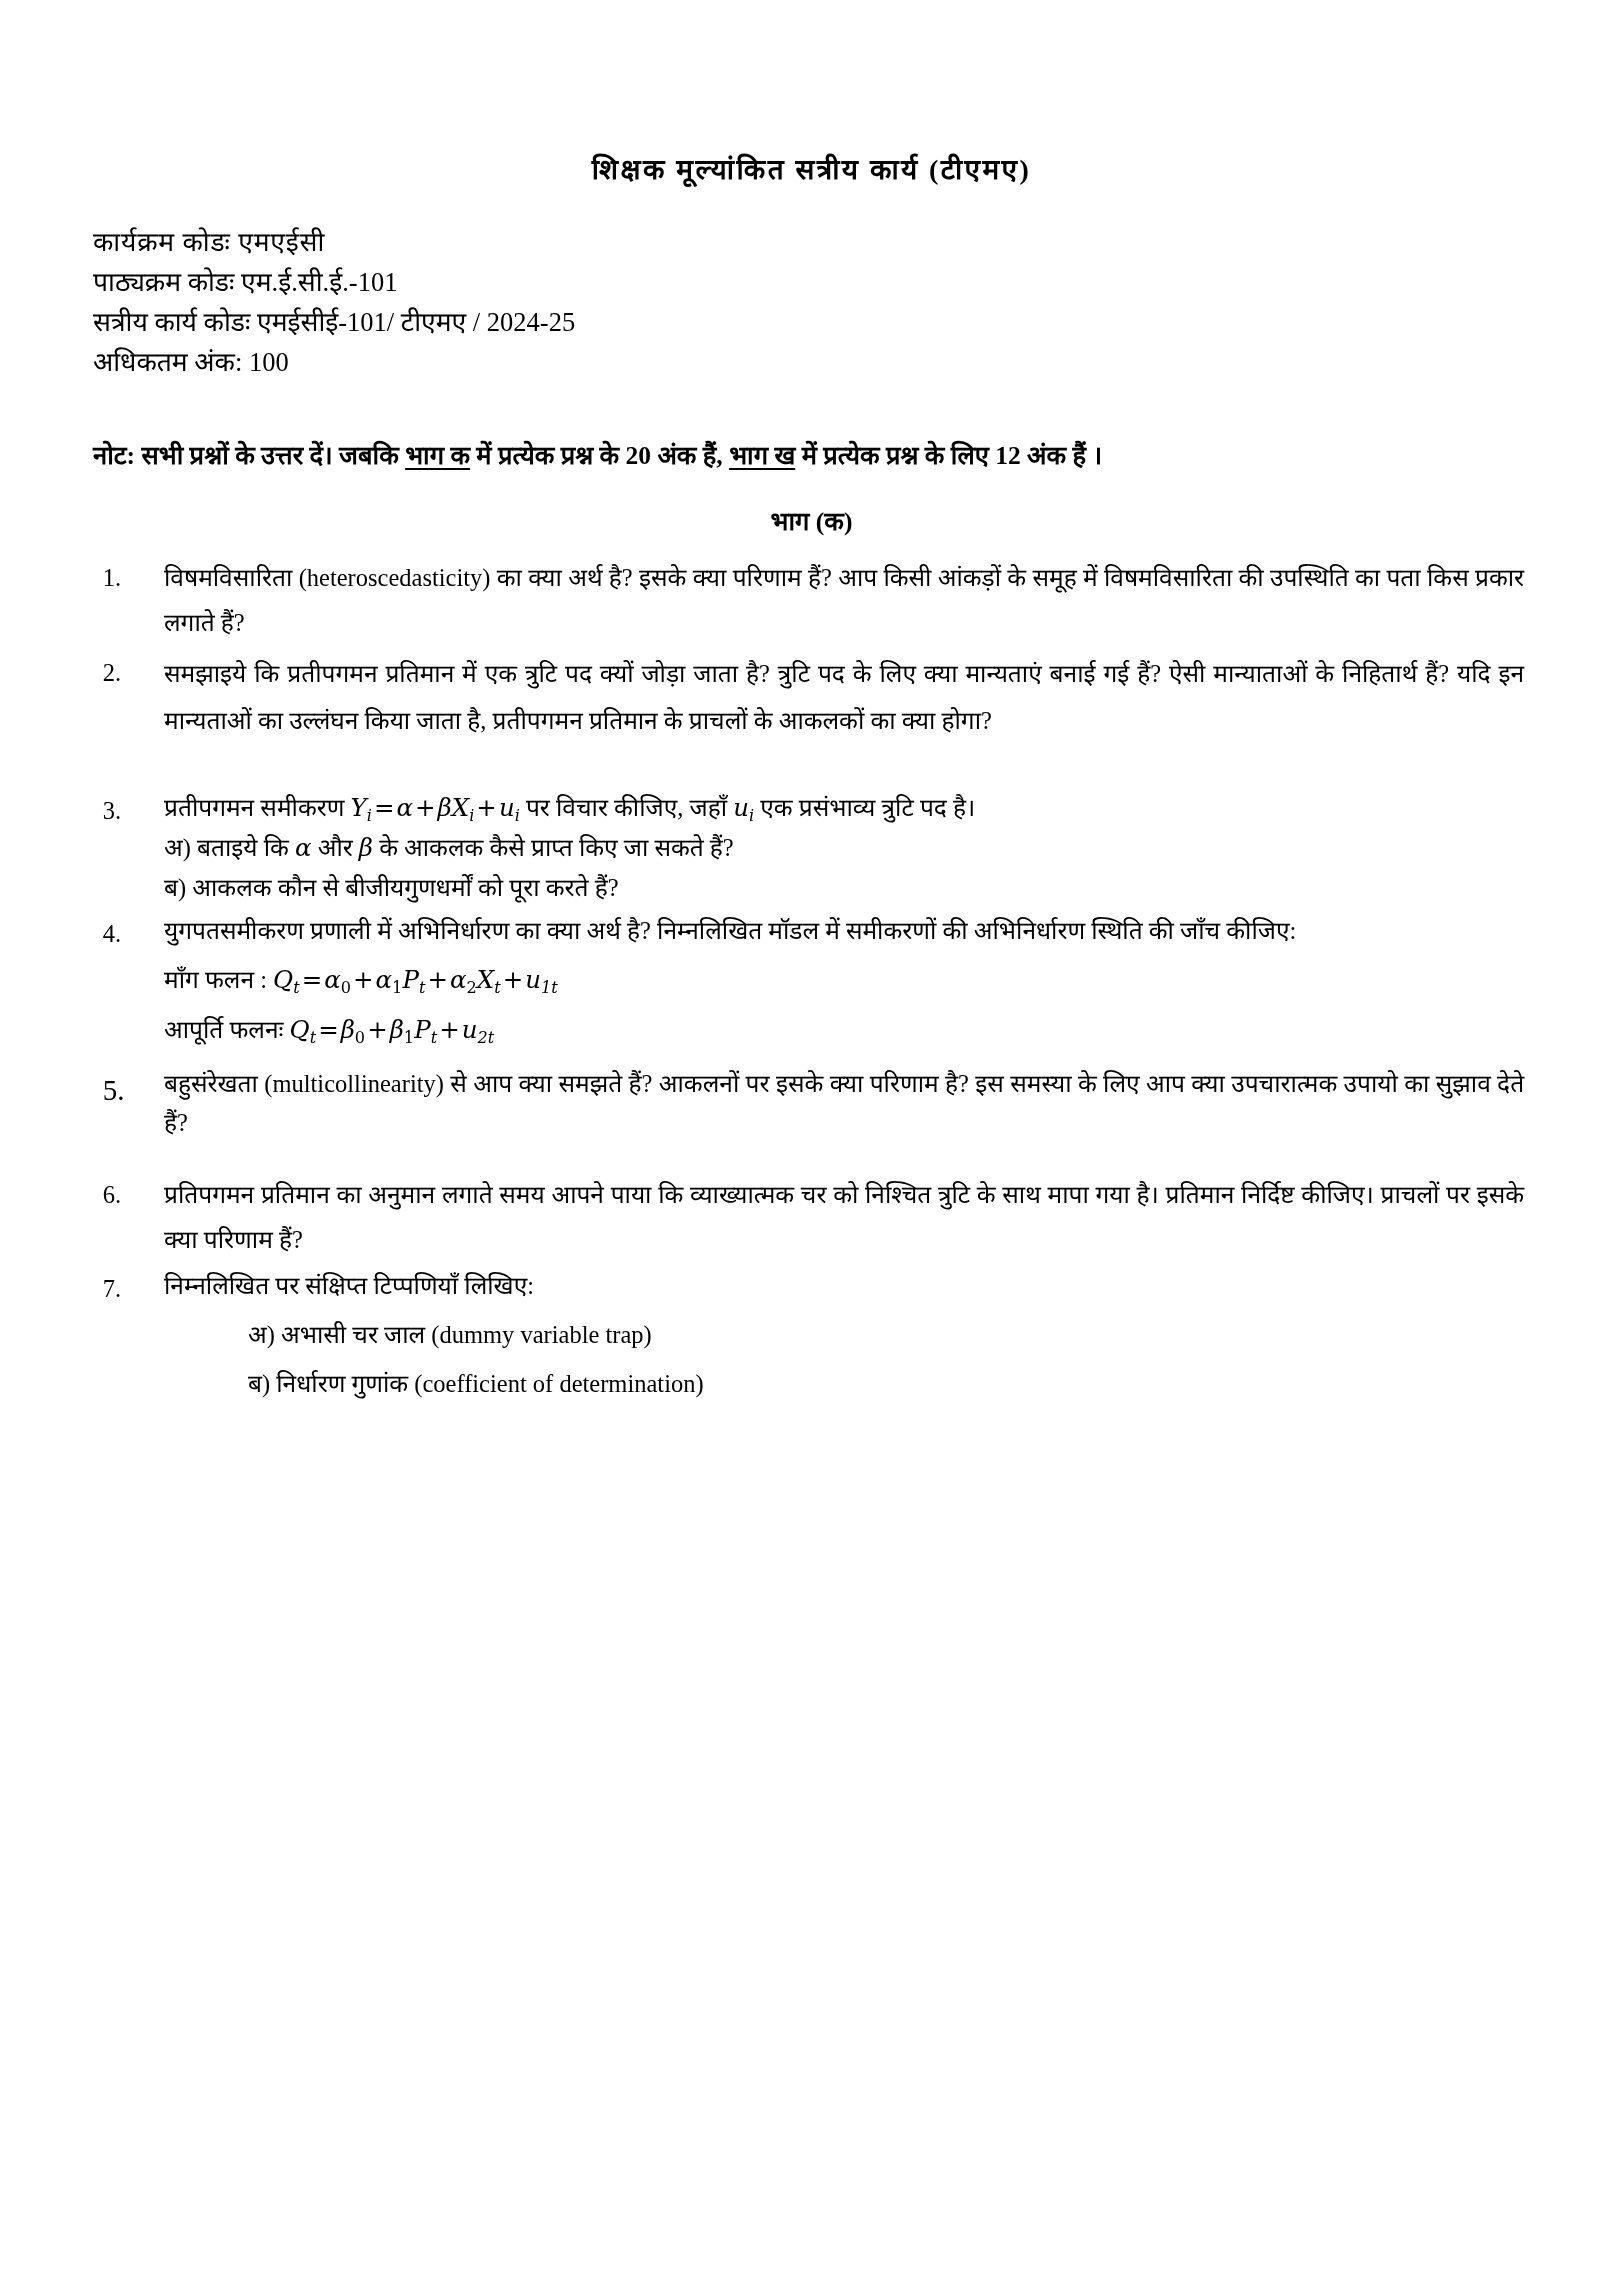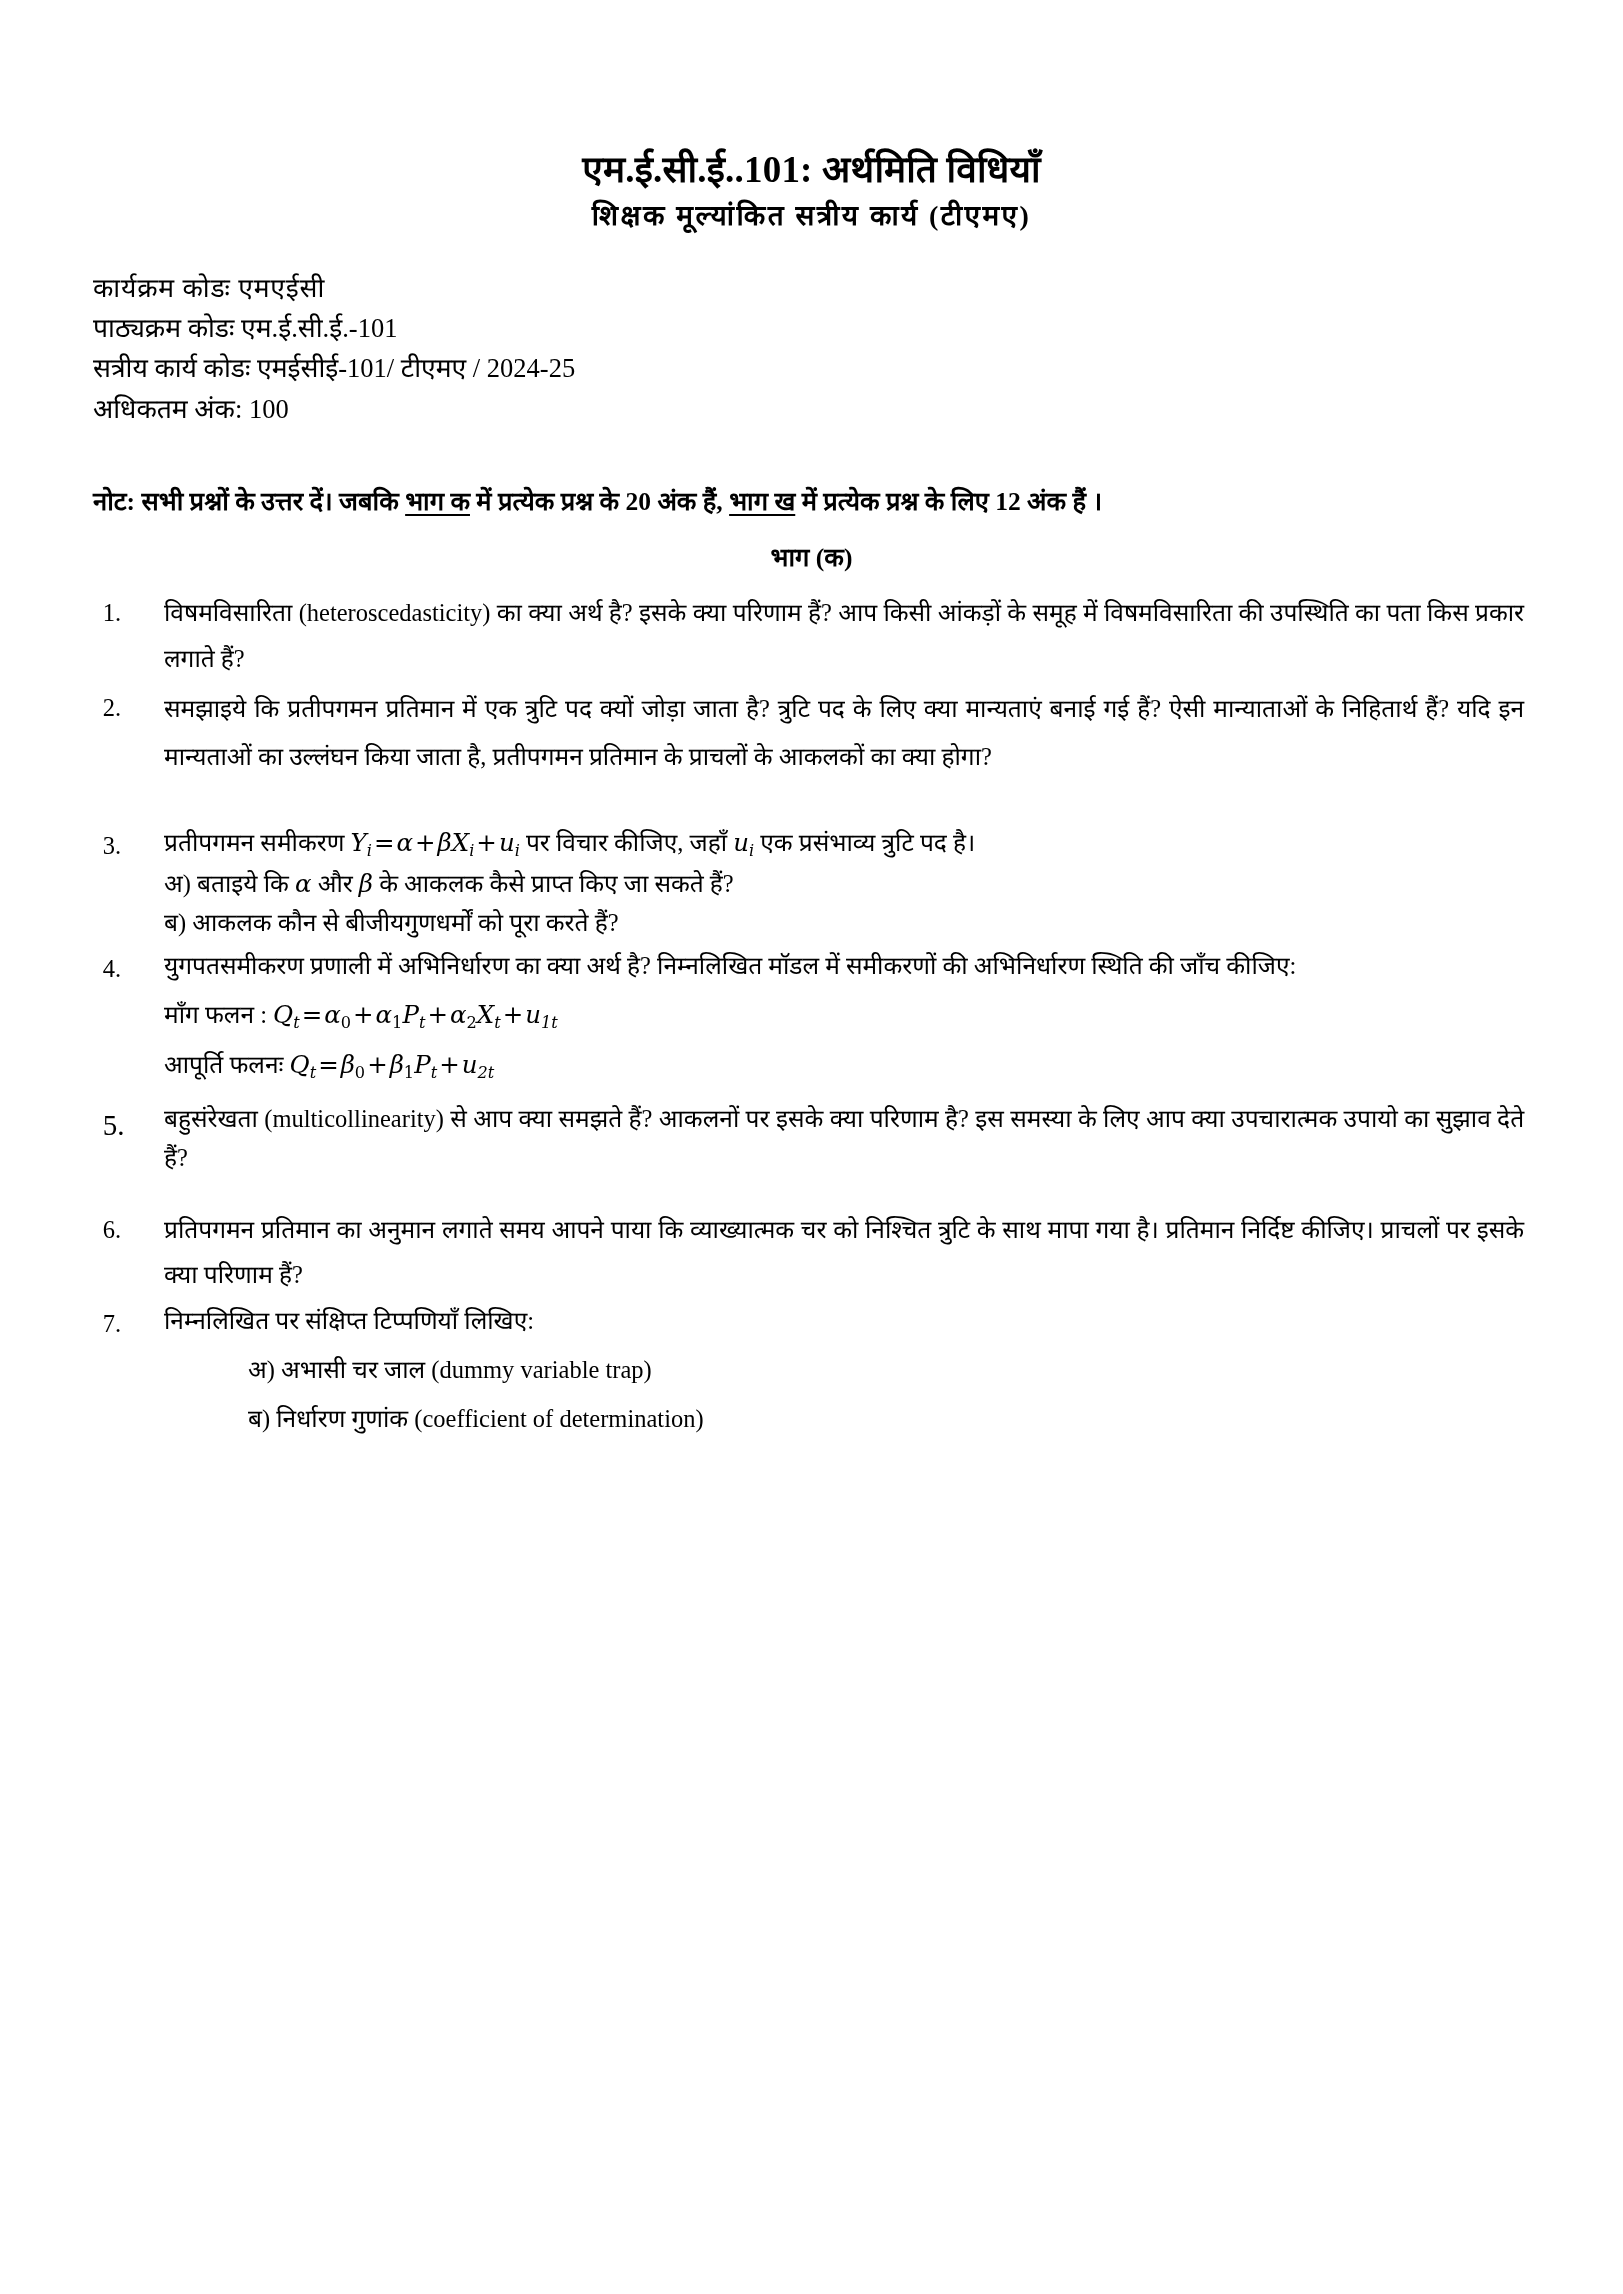--- a/index.html
+++ b/index.html
@@ -63,21 +63,21 @@
     text-align: left;
     line-height: 1.4;
   }
   .u { text-decoration: underline; text-underline-offset: 3.9px; }
 
   
   .section-head {
     text-align: center;
     font-size: 25.5px;
     font-weight: bold;
-    margin-top: 19px;
+    margin-top: 30px;
     margin-bottom: 17.6px;
   }
   .section-head.second {
     margin-top: 55px;
   }
 
   
   .q {
     display: flex;
     align-items: flex-start;
@@ -130,21 +130,20 @@
     font-style: normal;
     font-family: "Liberation Serif", "DejaVu Serif", serif;
   }
 </style>
 </head>
 <body>
 
 <div class="page">
 
   <div class="doc-header">
-    <div class="doc-title">एम.ई.सी.ई..101: अर्थमिति विधियाँ</div>
     <div class="doc-subtitle">शिक्षक मूल्यांकित सत्रीय कार्य (टीएमए)</div>
   </div>
 
   <div class="meta-block">
     <div class="meta-line light">कार्यक्रम कोडः एमएईसी</div>
     <div class="meta-line">पाठ्यक्रम कोडः एम.ई.सी.ई.-101</div>
     <div class="meta-line">सत्रीय कार्य कोडः एमईसीई-101/ टीएमए / 2024-25</div>
     <div class="meta-line">अधिकतम अंक: 100</div>
   </div>
 

